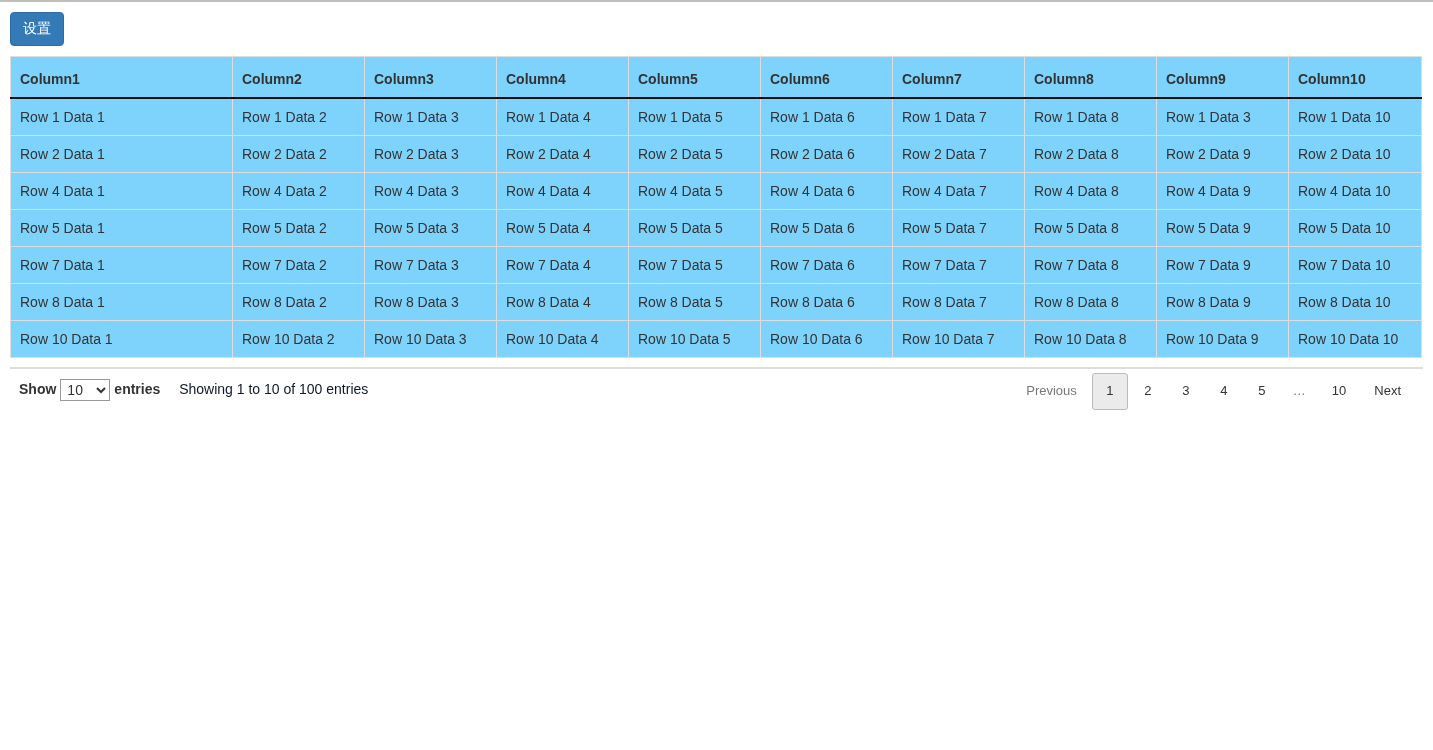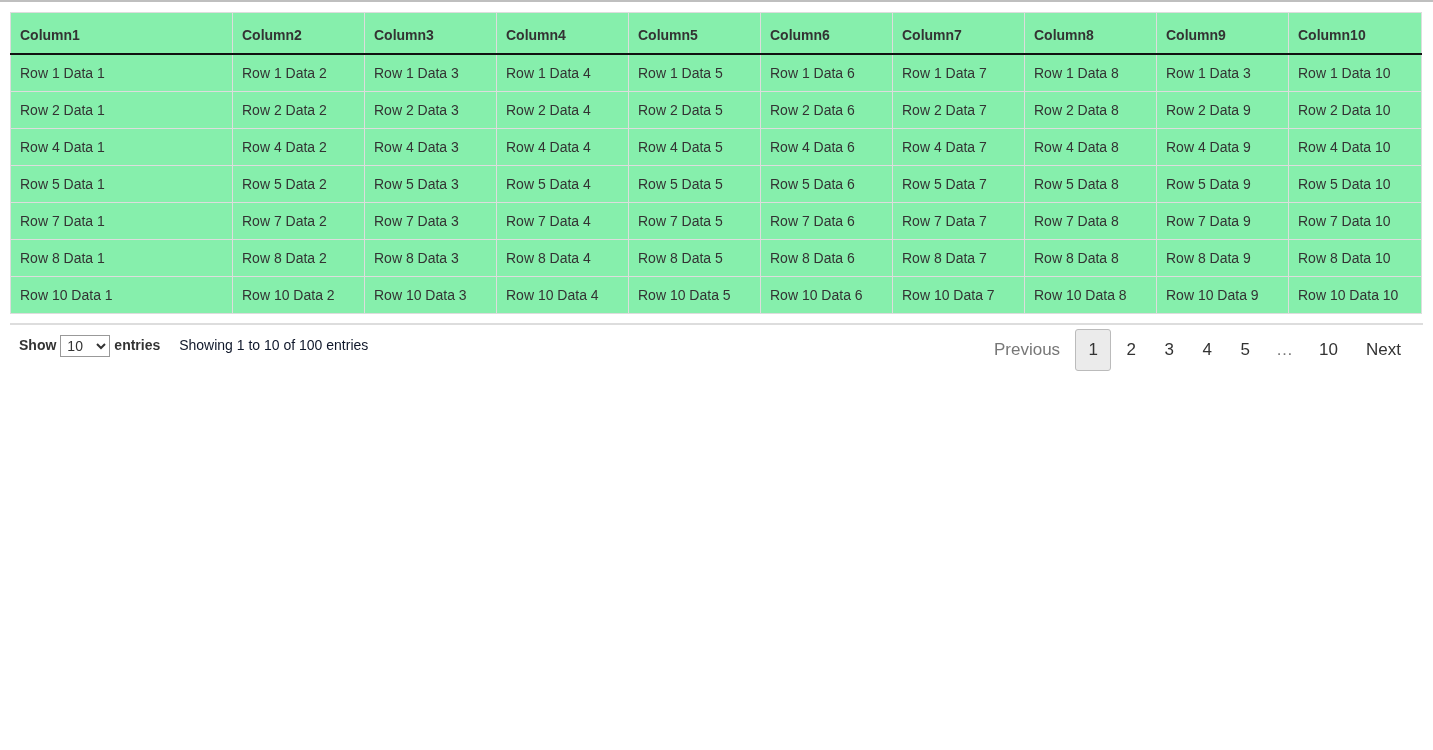--- a/index.html
+++ b/index.html
@@ -53,21 +53,21 @@
   
   .table-wrap {
     margin: 10px 10px 0 10px;
     width: 1413px;
   }
   table.dataTable {
     border-collapse: collapse;
     width: 1190px;
     table-layout: fixed;
     border: 1px solid #dddddd;
-    background: #86efac;
+    background: #7dd3fc;
   }
   table.dataTable thead th {
     text-align: left;
     font-weight: bold;
     color: #333333;
     font-size: 14px;
     padding: 10px 9px 10px 9px;
     border-bottom: 2px solid #111111;
     border-right: 1px solid #dddddd;
     vertical-align: bottom;
@@ -145,21 +145,21 @@
   .paginate {
     position: absolute;
     right: 9px;
     top: 4px;
     white-space: nowrap;
     font-size: 0;
   }
   .paginate .pbtn {
     display: inline-block;
     font-family: "Liberation Sans", sans-serif;
-    font-size: 17px;
+    font-size: 13px;
     line-height: 1.42857;
     padding: 6px 12px;
     margin-left: 2px;
     color: #333333;
     background: transparent;
     border: 1px solid transparent;
     border-radius: 3px;
     cursor: pointer;
     vertical-align: middle;
     text-align: center;
@@ -187,20 +187,23 @@
     min-width: 36px;
   }
 </style>
 </head>
 <body>
 
 <div id="top-rule"></div>
 
 <div id="page">
 
+  <div class="toolbar">
+    <button class="btn-primary">设置</button>
+  </div>
 
   <div class="table-wrap">
     <table class="dataTable">
       <colgroup>
         <col class="c1">
           <col class="c2">
           <col class="c3">
           <col class="c4">
           <col class="c5">
         <col class="c6">

